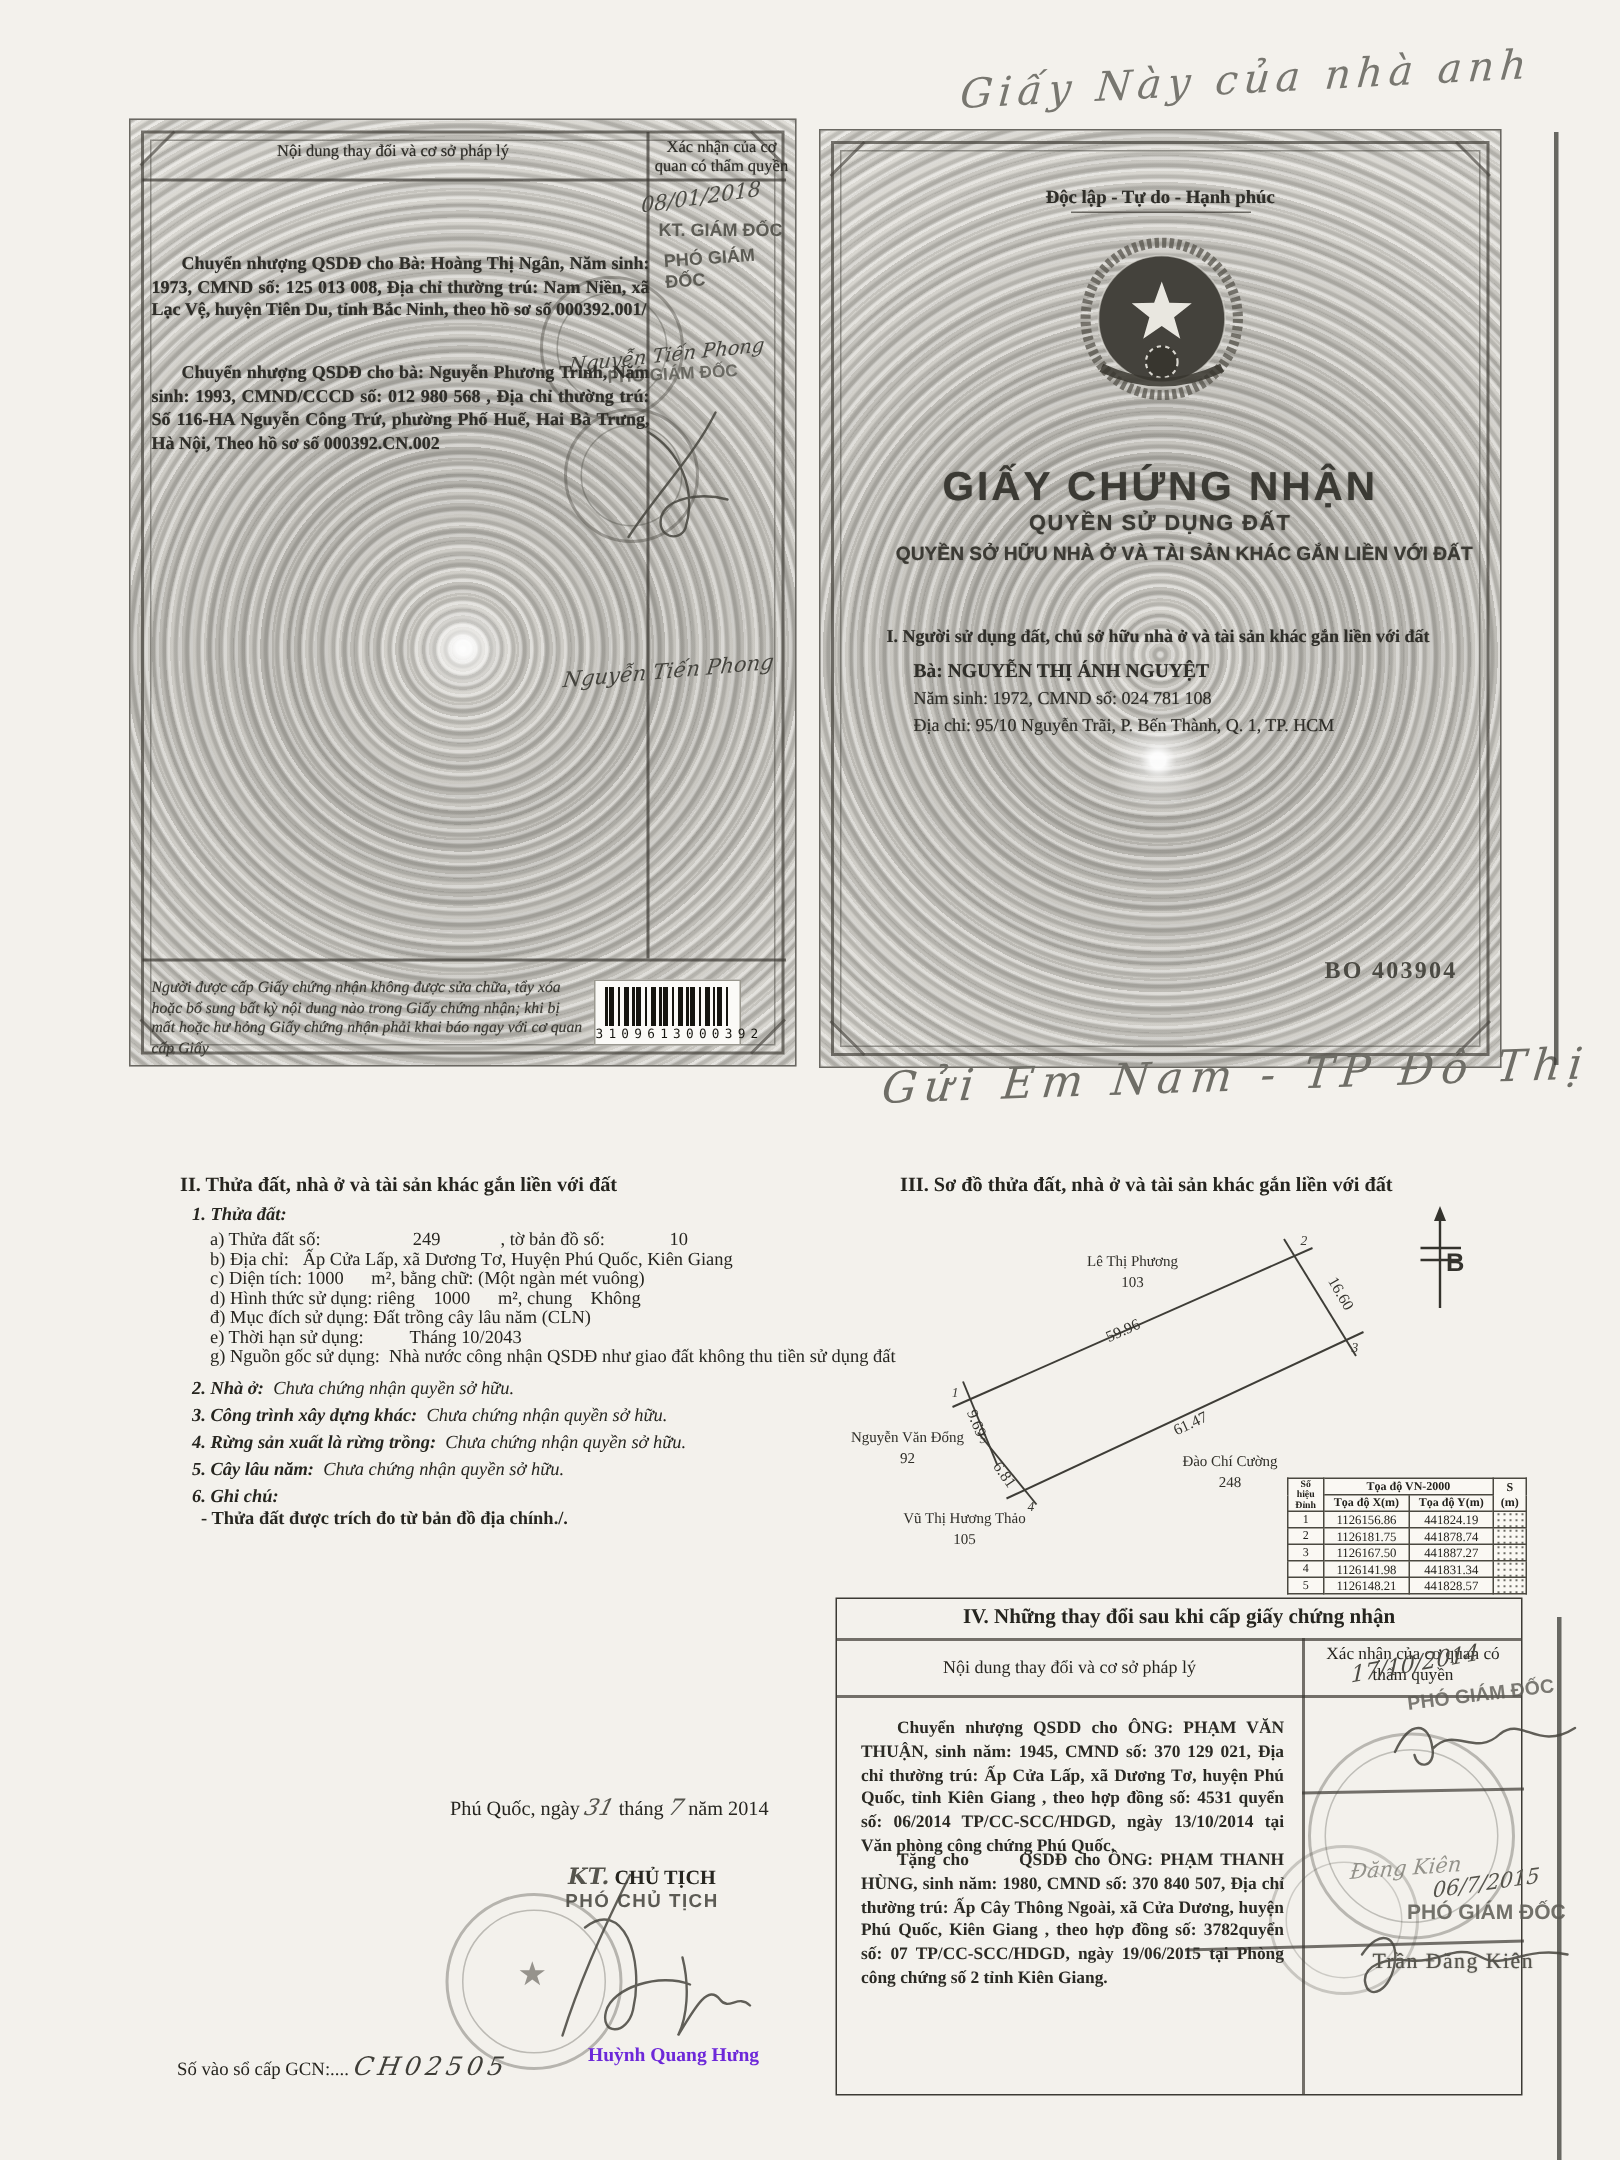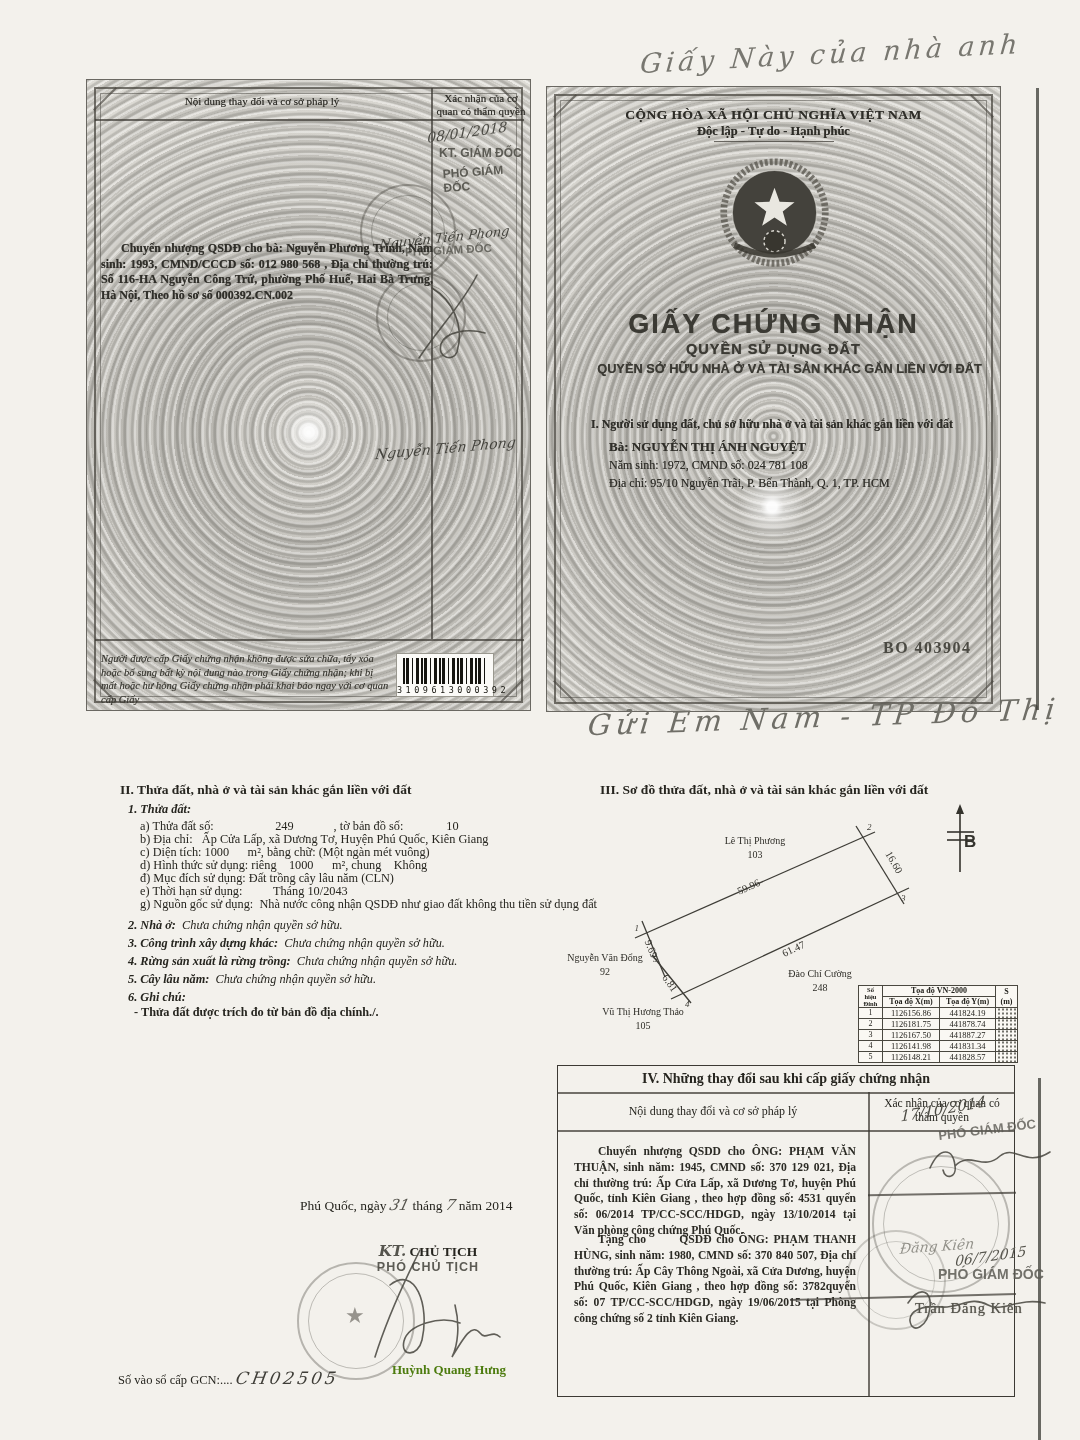--- a/index.html
+++ b/index.html
@@ -86,20 +86,21 @@
     <div class="hline" style="left:8px;top:559px;width:429px;"></div>
 
     <div class="abs lp-head scan-text" style="left:30px;top:15px;width:290px;">Nội dung thay đổi và cơ sở pháp lý</div>
     <div class="abs lp-head scan-text" style="left:348px;top:12px;width:92px;">Xác nhận của cơ quan có thẩm quyền</div>
 
     <div class="abs hand" style="left:340px;top:44px;font-size:14px;transform:rotate(-8deg) skewX(-10deg);color:#4c4b45;">08/01/2018</div>
     <div class="abs stampt" style="left:352px;top:66px;font-size:12px;">KT. GIÁM ĐỐC</div>
     <div class="abs stampt" style="left:356px;top:84px;font-size:12px;transform:rotate(-4deg);">PHÓ GIÁM ĐỐC</div>
 
     <div class="ring" style="left:273px;top:104px;width:96px;height:96px;"></div>
+    <div class="abs lp-para" style="left:14px;top:88px;width:332px;">Chuyển nhượng QSDĐ cho Bà: Hoàng Thị Ngân, Năm sinh: 1973, CMND số: 125 013 008, Địa chỉ thường trú: Nam Niền, xã Lạc Vệ, huyện Tiên Du, tỉnh Bắc Ninh, theo hồ sơ số 000392.001/</div>
 
     <div class="abs hand" style="left:292px;top:150px;font-size:13px;transform:rotate(-6deg) skewX(-12deg);color:#45443e;">Nguyễn Tiến Phong</div>
     <div class="abs stampt" style="left:318px;top:164px;font-size:11.5px;transform:rotate(-3deg);opacity:.85;">PHÓ GIÁM ĐỐC</div>
 
     <div class="ring" style="left:289px;top:192px;width:90px;height:90px;"></div>
     <div class="abs lp-para" style="left:14px;top:161px;width:332px;">Chuyển nhượng QSDĐ cho bà: Nguyễn Phương Trinh, Năm sinh: 1993, CMND/CCCD số: 012 980 568 , Địa chỉ thường trú: Số 116-HA Nguyễn Công Trứ, phường Phố Huế, Hai Bà Trưng, Hà Nội, Theo hồ sơ số 000392.CN.002</div>
 
     <svg class="abs" style="left:320px;top:190px;" width="110" height="95" viewBox="0 0 110 95">
       <path class="sig" d="M70,5 C55,35 30,60 12,88 M25,18 C45,30 58,55 50,82 C46,92 30,88 34,74 C38,62 60,58 78,63"></path>
     </svg>
@@ -114,21 +115,20 @@
 
   <div class="page" style="left:546px;top:86px;width:455px;height:626px;">
     <div class="frame"></div>
     <div class="frame2"></div>
     <div class="diag" style="left:2px;top:18px;transform:rotate(-45deg);"></div>
     <div class="diag" style="right:2px;top:18px;transform:rotate(45deg);"></div>
     <div class="diag" style="left:2px;bottom:18px;transform:rotate(45deg);"></div>
     <div class="diag" style="right:2px;bottom:18px;transform:rotate(-45deg);"></div>
     <div class="starburst" style="left:180px;top:375px;width:90px;height:90px;"></div>
 
-    <div class="abs rp-nation1 scan-text" style="left:0;top:20px;width:100%;">CỘNG HÒA XÃ HỘI CHỦ NGHĨA VIỆT NAM</div>
     <div class="abs rp-nation2 scan-text" style="left:0;top:37px;width:100%;">Độc lập - Tự do - Hạnh phúc</div>
     <div class="hline" style="left:167px;top:54px;width:120px;height:1px;"></div>
 
     <svg class="abs" style="left:170px;top:70px;" width="115" height="115" viewBox="0 0 120 120">
       <circle cx="60" cy="58" r="53" fill="none" stroke="#55534b" stroke-width="7" stroke-dasharray="3 2.2" opacity=".75"></circle>
       <circle cx="60" cy="58" r="44" fill="#44423c"></circle>
       <circle cx="60" cy="58" r="44" fill="none" stroke="#d9d7d0" stroke-width="1.2" opacity=".6"></circle>
       <polygon points="60,32 65.3,46.7 80.9,47.2 68.6,56.8 72.9,71.8 60,63 47.1,71.8 51.4,56.8 39.1,47.2 54.7,46.7" fill="#e9e7e0"></polygon>
       <circle cx="60" cy="88" r="11" fill="#38362f" stroke="#d9d7d0" stroke-width="1.5" stroke-dasharray="3 3"></circle>
       <path d="M18,92 Q60,112 102,92" fill="none" stroke="#38362f" stroke-width="6" opacity=".85"></path>
@@ -316,20 +316,20 @@
     <span class="hand" style="font-size:15px;">KT.</span>
     <span>CHỦ TỊCH</span>
   </div>
   <div class="abs stampt" style="left:208px;top:1260px;width:440px;text-align:center;font-size:12.5px;letter-spacing:1px;">PHÓ CHỦ TỊCH</div>
 
   <div class="ring" style="left:297px;top:1262px;width:118px;height:118px;opacity:.85;"></div>
   <div class="abs" style="left:345px;top:1303px;font-size:22px;color:rgba(72,70,62,.55);">★</div>
   <svg class="abs" style="left:360px;top:1245px;" width="160" height="120" viewBox="0 0 160 120">
     <path class="sig" stroke-width="2" d="M60,5 C40,45 25,80 15,112 M30,40 C55,20 70,60 62,95 C58,112 40,112 44,96 C48,80 80,70 100,78 M95,60 C100,80 98,100 92,112 C104,92 112,78 120,88 C126,96 132,84 140,92"></path>
   </svg>
-  <div class="abs stampt" style="left:392px;top:1362px;font-size:13px;color:#4d7c0f;font-family:'Liberation Serif',serif;">Huỳnh Quang Hưng</div>
+  <div class="abs stampt" style="left:392px;top:1362px;font-size:13px;color:#6d28d9;font-family:'Liberation Serif',serif;">Huỳnh Quang Hưng</div>
 
   <div class="abs" style="left:118px;top:1368px;font-size:12.5px;color:#26251f;">
     <span>Số vào sổ cấp GCN:....</span>
     <span class="hand" style="font-size:17px;letter-spacing:3px;transform:skewX(-10deg);color:#3f3e38;">CH02505</span>
   </div>
 
 </div>
 
 </body></html>

